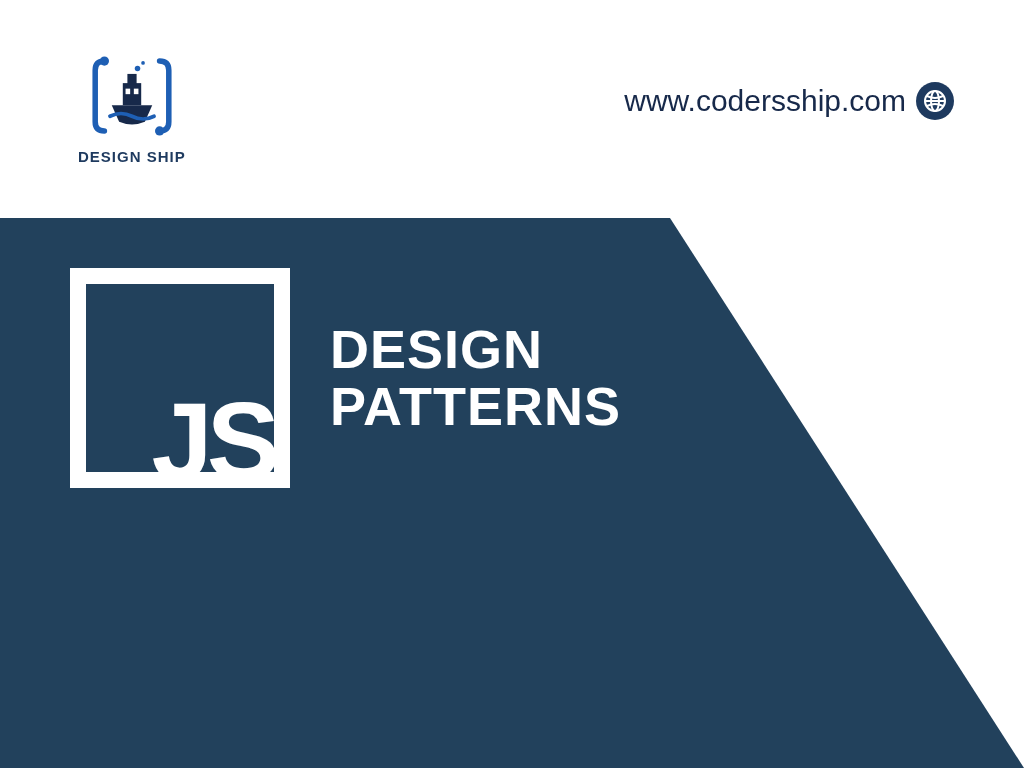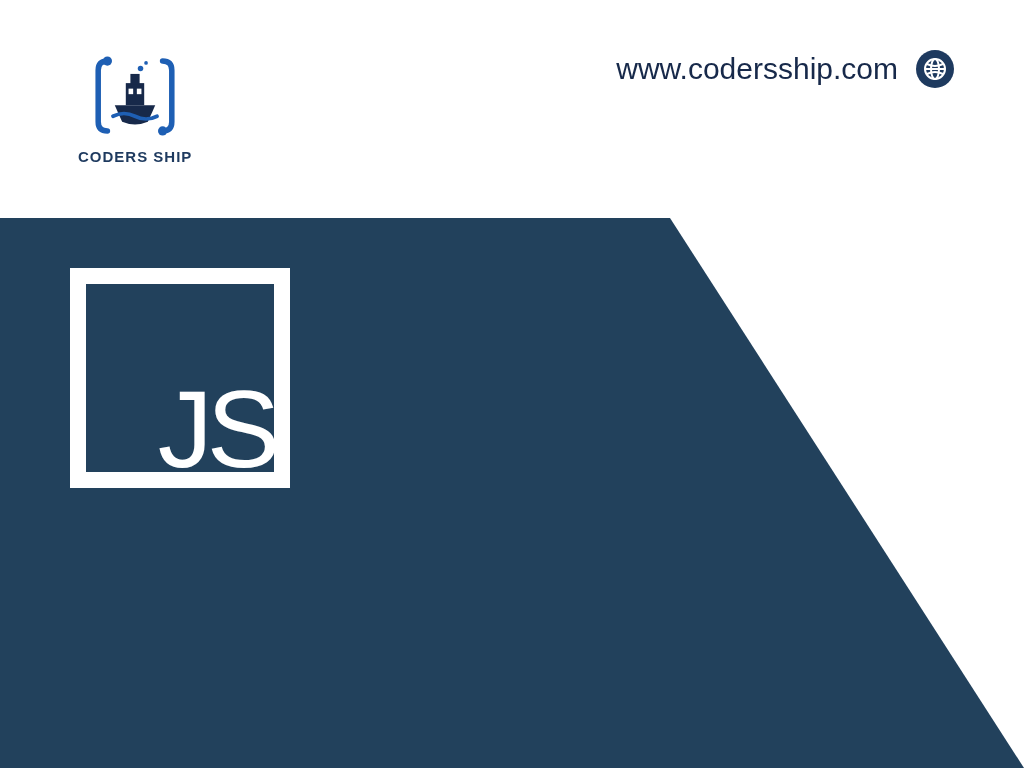--- a/index.html
+++ b/index.html
@@ -33,21 +33,22 @@
     margin-top: 6px;
     font-size: 15px;
     font-weight: 800;
     letter-spacing: 1px;
     color: #1e3a5f;
   }
 
   .url-block {
     display: flex;
     align-items: center;
-    gap: 18px;
+    gap: 10px;
+    margin-top: 32px;
   }
   .url-text {
     font-size: 30px;
     color: #17294a;
   }
   .globe-badge {
     width: 38px; height: 38px;
     border-radius: 50%;
     background: #1e3a5f;
     display: flex;
@@ -88,23 +89,23 @@
     height: 220px;
     position: relative;
   }
   .js-badge-border {
     position: absolute;
     inset: 0;
     border: 16px solid #ffffff;
   }
   .js-badge-text {
     position: absolute;
-    left: 0; right: 0; bottom: 12px;
+    left: 0; right: 0; bottom: 0;
     font-size: 110px;
-    font-weight: 400;
+    font-weight: 700;
     letter-spacing: -6px;
     text-align: right;
     padding-right: 16px;
     line-height: 0.75;
     transform: translateY(-6px);
   }
 
   .subtitle {
     font-size: 54px;
     font-weight: 800;
@@ -138,21 +139,21 @@
 
         <rect x="40" y="36" width="20" height="24" fill="#17294a"></rect>
         <rect x="45" y="26" width="10" height="12" fill="#17294a"></rect>
         <rect x="43" y="42" width="5" height="6" fill="#fff"></rect>
         <rect x="52" y="42" width="5" height="6" fill="#fff"></rect>
 
         <circle cx="56" cy="20" r="3" fill="#1e5fb4"></circle>
         <circle cx="62" cy="14" r="2" fill="#1e5fb4"></circle>
       </svg>
     </span>
-    <div class="brand-name">CODERS SHIP</div>
+    <div class="brand-name">DESIGN SHIP</div>
   </div>
 
   <div class="url-block">
     <span class="url-text">www.codersship.com</span>
     <span class="globe-badge">
       <svg width="24" height="24" viewBox="0 0 24 24">
         <circle cx="12" cy="12" r="10" fill="none" stroke="#fff" stroke-width="2"></circle>
         <ellipse cx="12" cy="12" rx="4" ry="10" fill="none" stroke="#fff" stroke-width="2"></ellipse>
         <line x1="2" y1="12" x2="22" y2="12" stroke="#fff" stroke-width="2"></line>
         <path d="M4 7 Q12 11 20 7" fill="none" stroke="#fff" stroke-width="2"></path>
@@ -167,15 +168,19 @@
   <svg class="dark-shape" viewBox="0 0 1024 550" preserveAspectRatio="none">
     <polygon points="0,0 670,0 1024,550 0,550" fill="#22415c"></polygon>
   </svg>
 
   <div class="panel-content">
     <div class="js-row">
       <div class="js-badge">
         <div class="js-badge-border"></div>
         <div class="js-badge-text">JS</div>
       </div>
+      <div class="subtitle">
+        <div>DESIGN</div>
+        <div>PATTERNS</div>
+      </div>
     </div>
   </div>
 </div>
 
 </body></html>

